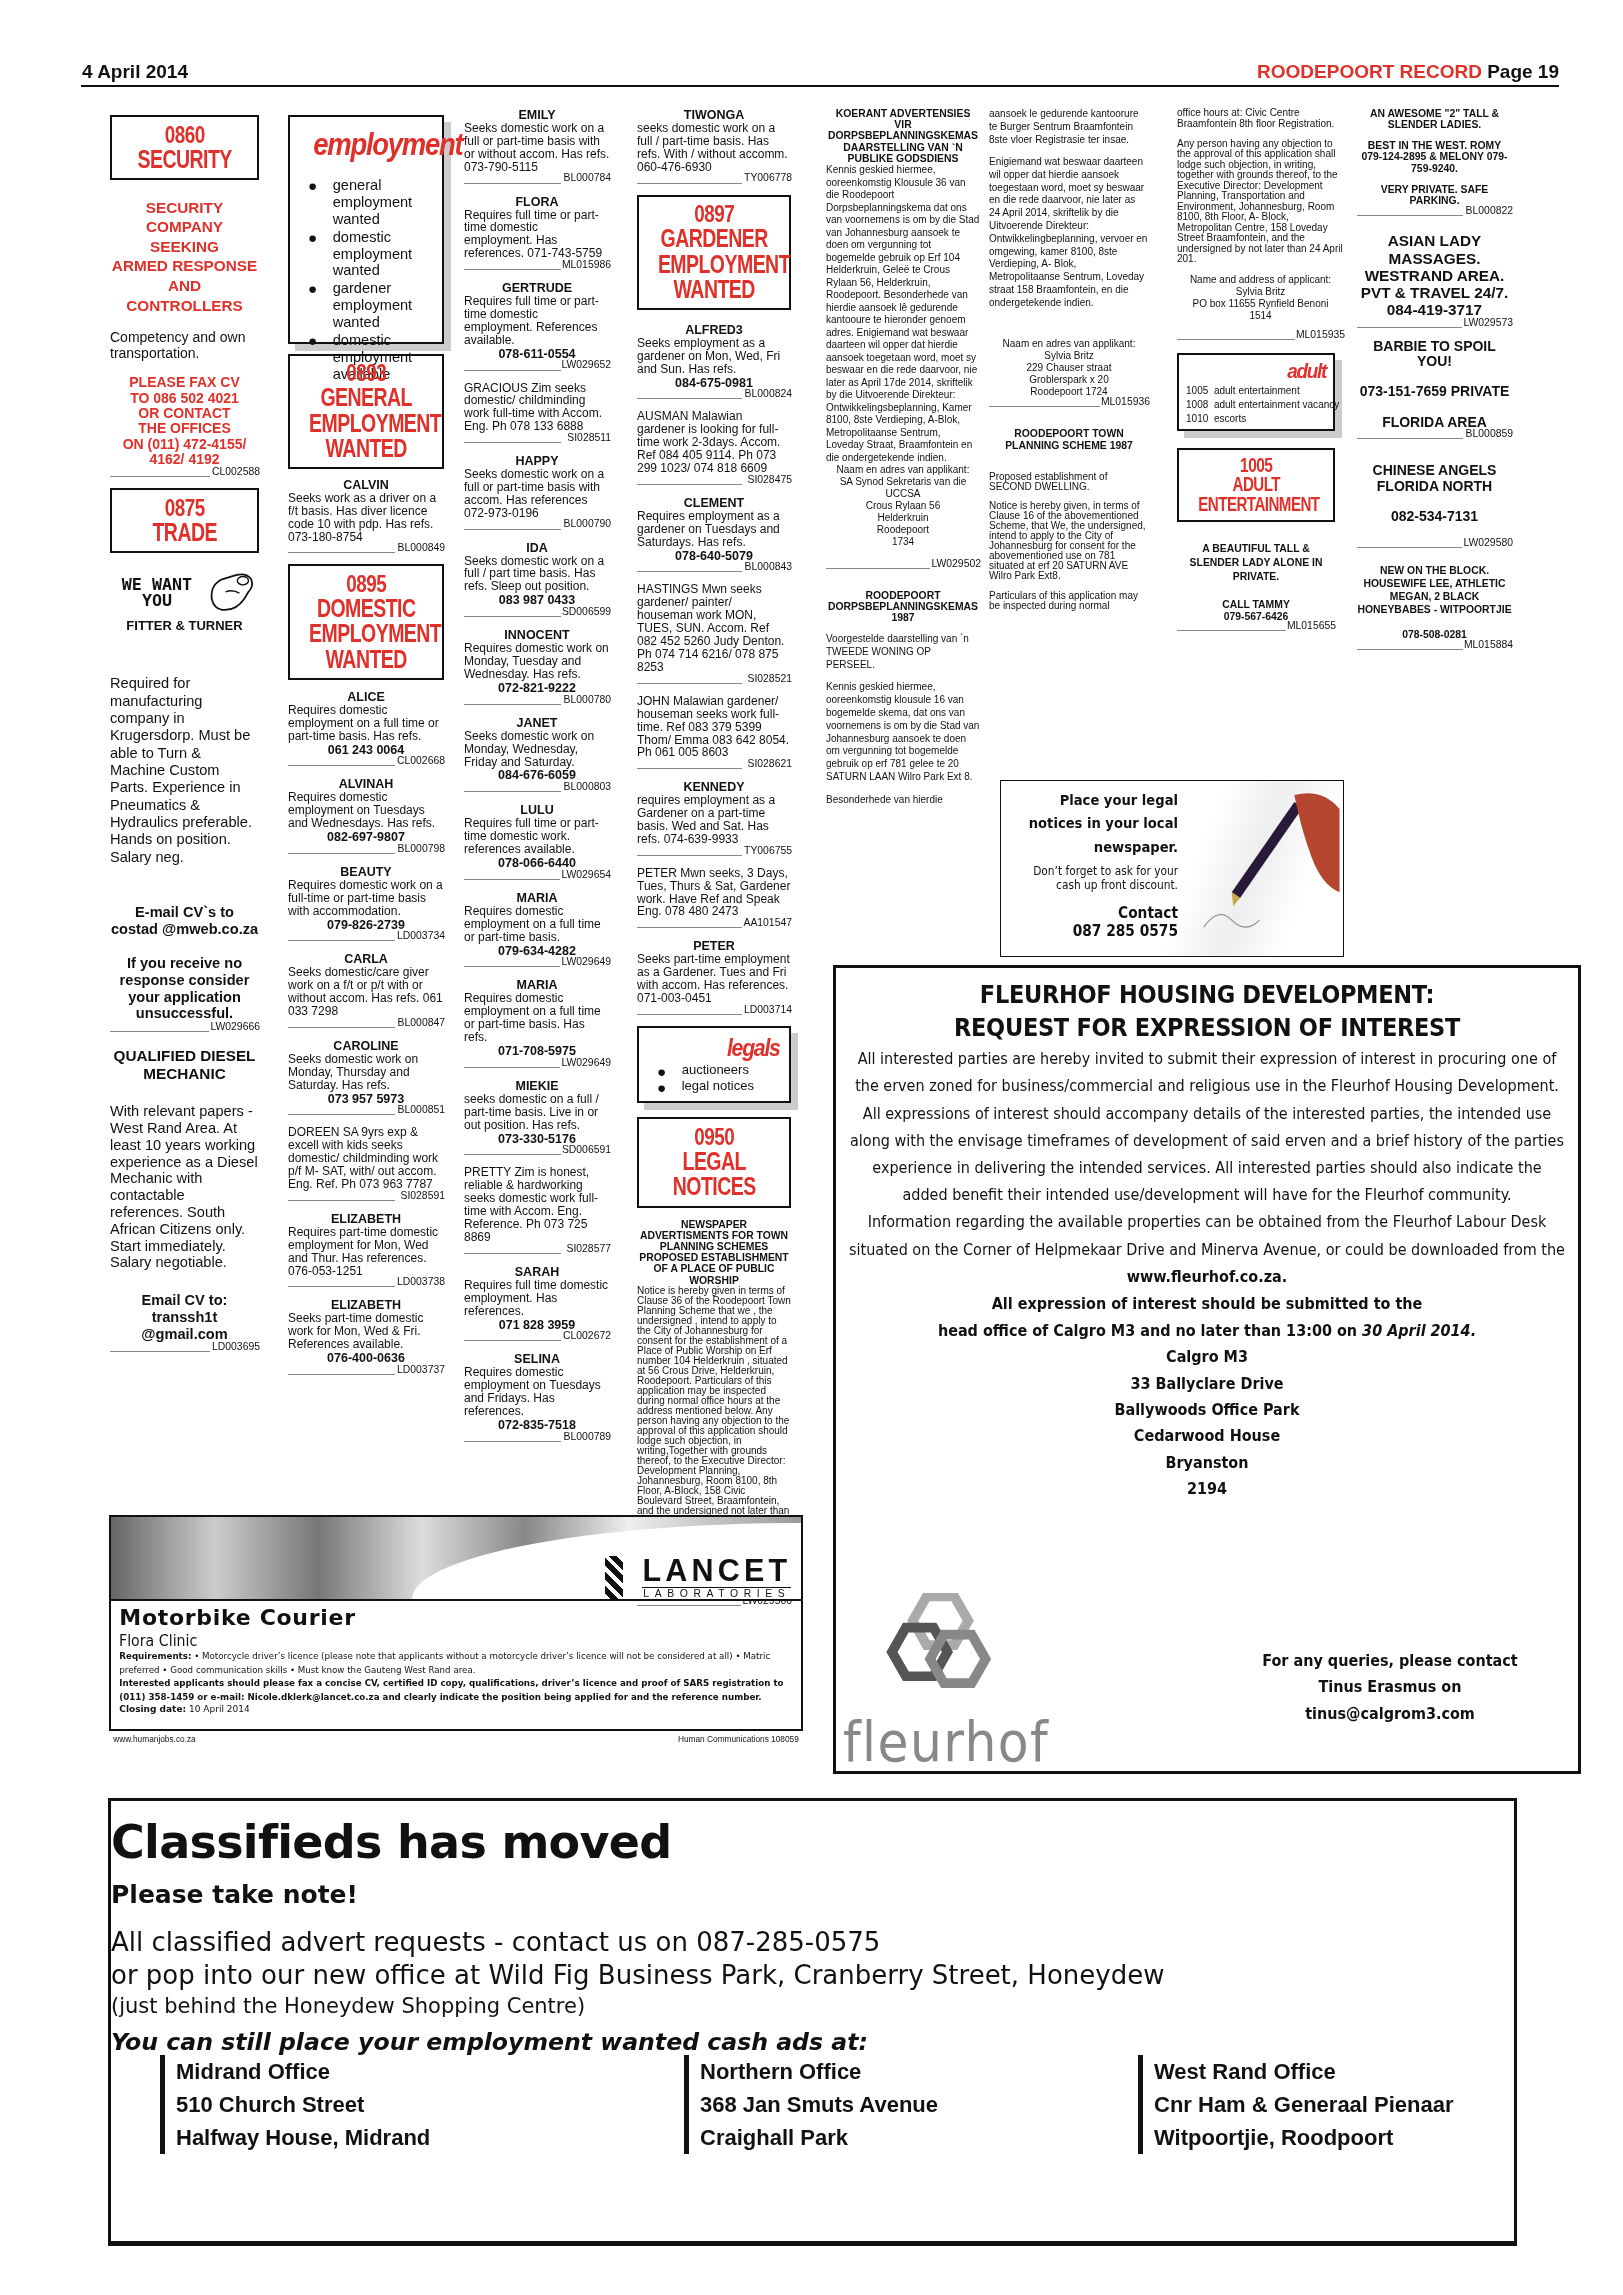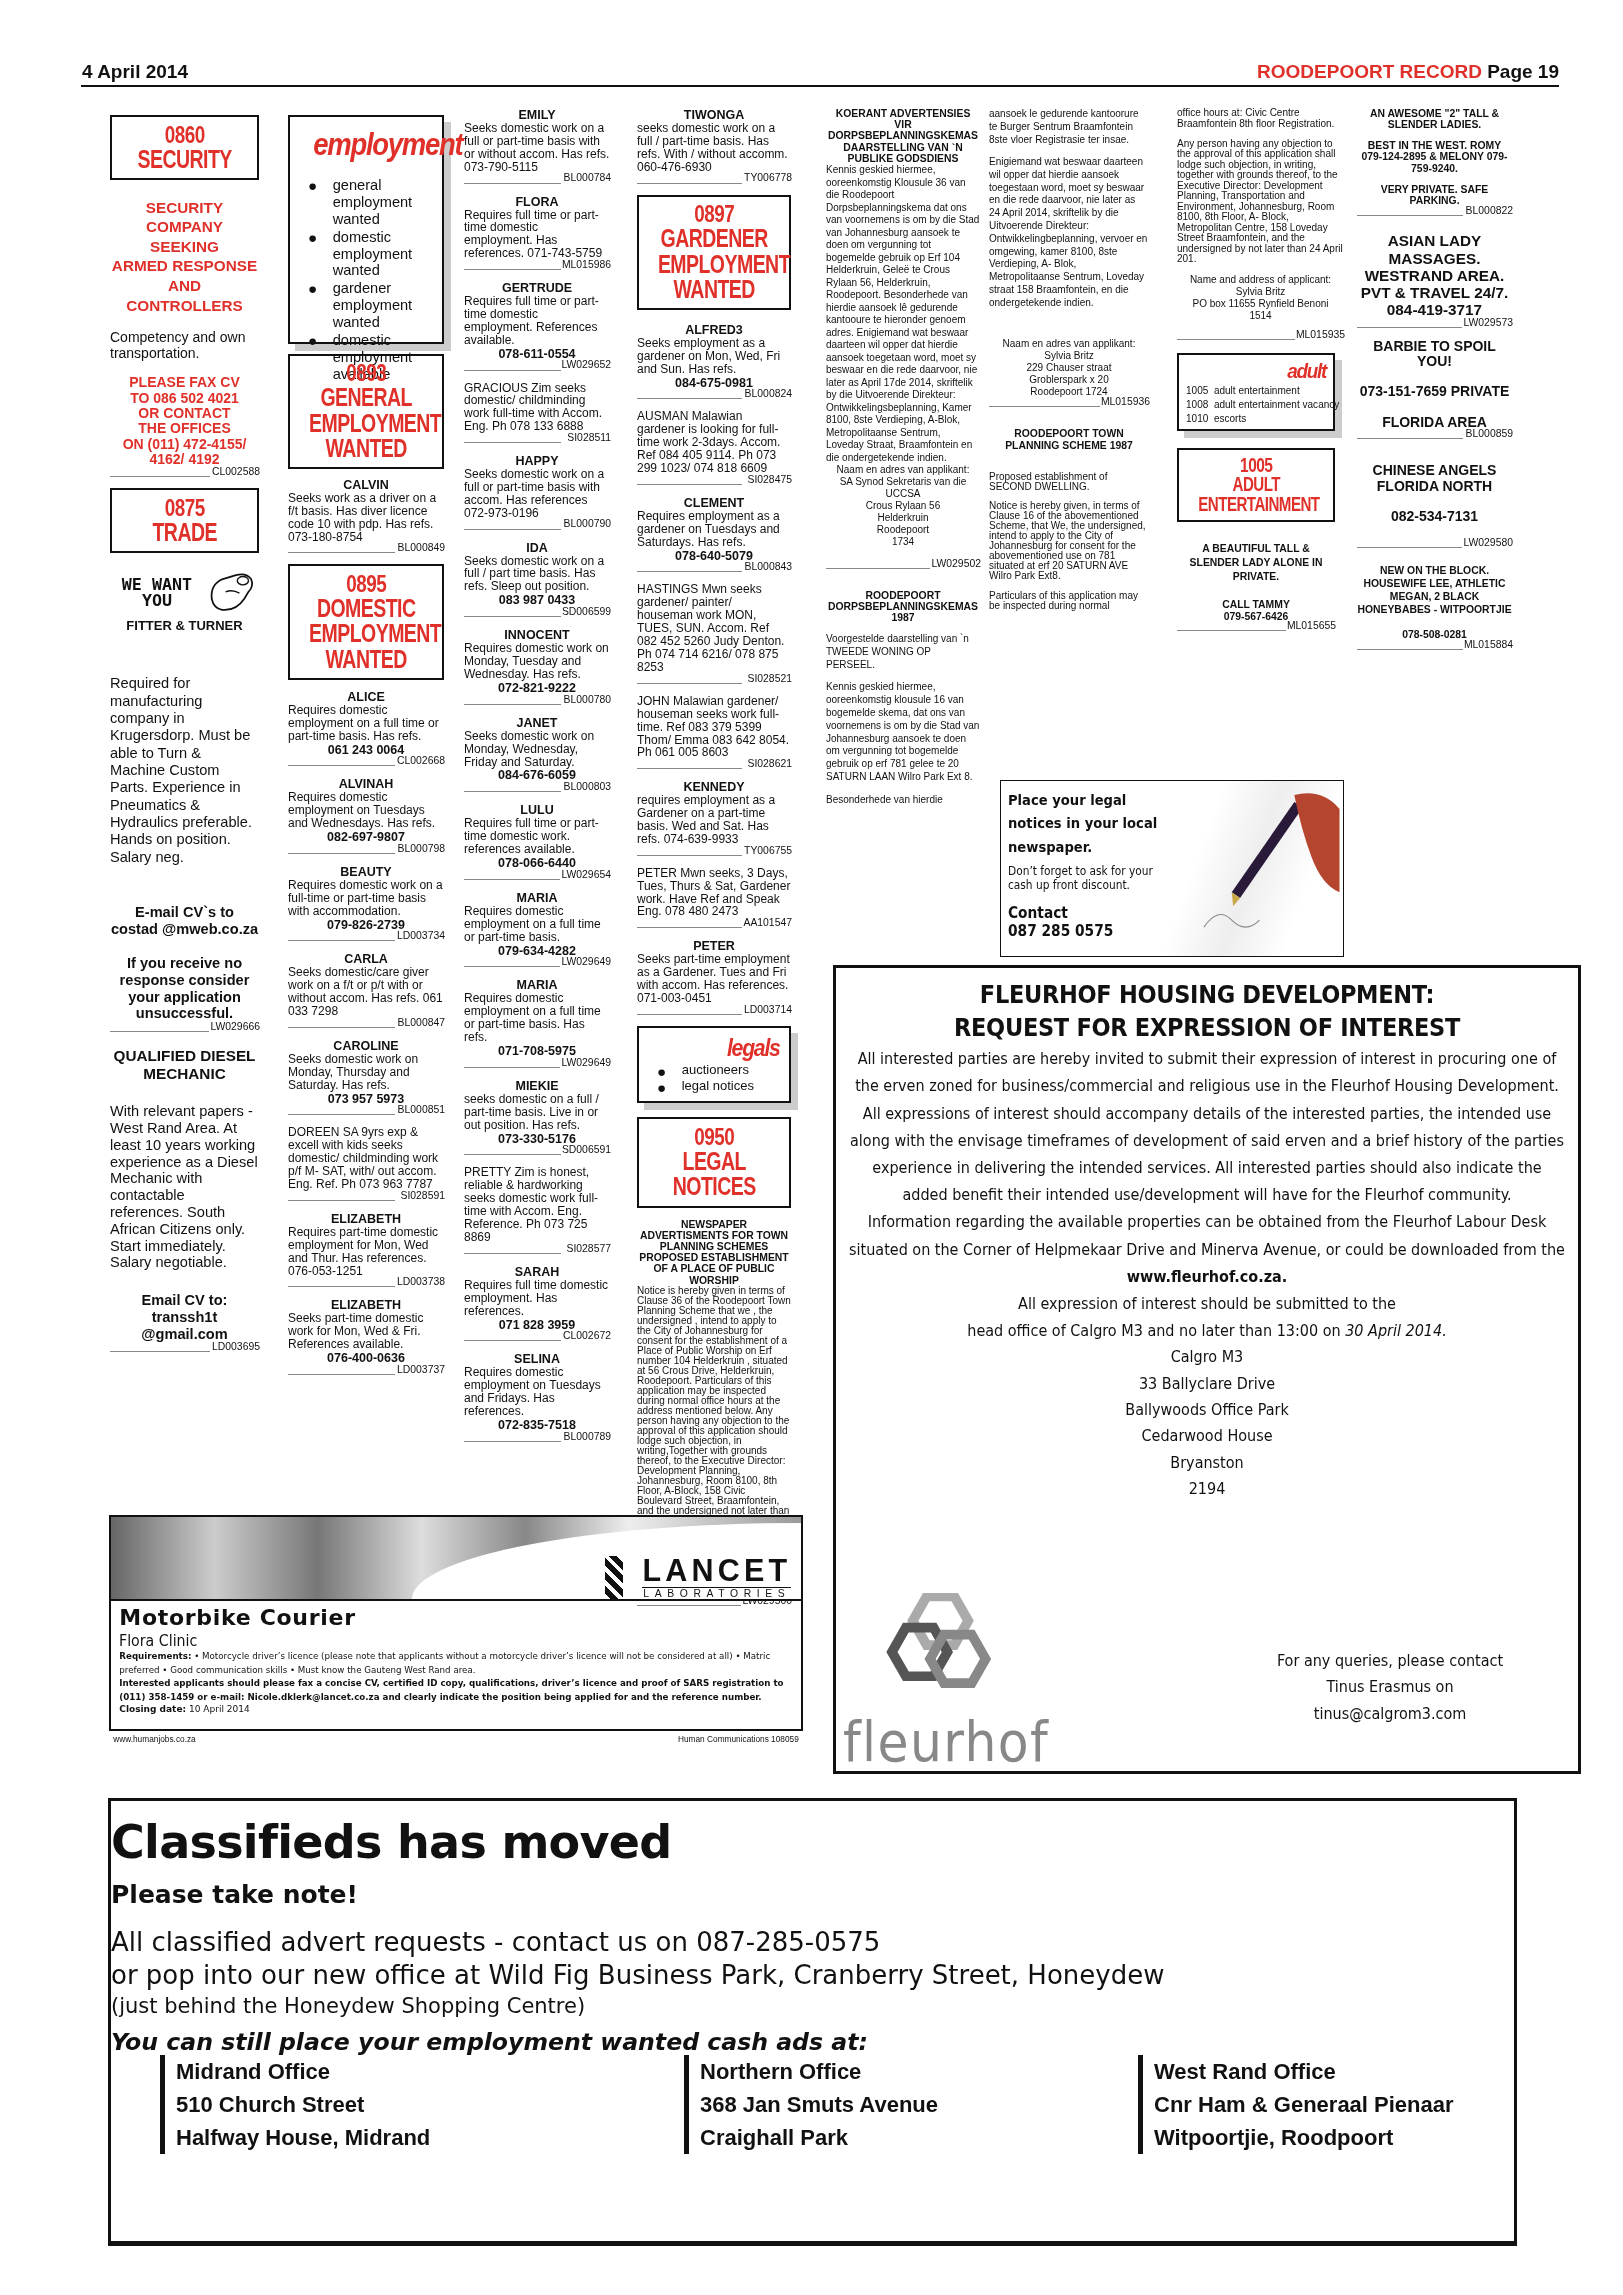--- a/index.html
+++ b/index.html
@@ -24,21 +24,21 @@
 .emp-title{color:#e0302a;font-style:italic;font-weight:bold;font-size:30.5px;text-align:right;letter-spacing:-1.4px;transform:scaleX(.9);transform-origin:right}
 .bul{font-size:14.6px;line-height:1.15;padding-left:33px;position:relative;margin-top:1.4px}
 .bul:before{content:"\25CF";position:absolute;left:8.3px;font-size:15.3px}
 .legal-h{font-weight:bold;text-align:center;font-size:10.4px;line-height:1.08}
 .legal-b{font-size:10px;line-height:1.28}
 .legal-c{font-size:10px;line-height:1.2;text-align:center}
 .big{font-weight:bold;text-align:center;font-size:16px;line-height:1.15}
 .fleur{border:3.5px solid #111;text-align:center;font-stretch:condensed}
 .fleur .t{font-weight:bold;font-size:25px;line-height:1.35;letter-spacing:-0.3px}
 .fleur .p{font-size:19px;line-height:1.63}
-.fleur .b{font-weight:normal;font-size:19px;line-height:1.63}
+.fleur .b{font-weight:bold;font-size:19px;line-height:1.63}
 .moved{border:3.5px solid #111;text-align:left}
 .office{position:absolute;border-left:5.6px solid #111;padding-left:11px;font-weight:bold;font-size:22px;line-height:1.5;top:2055px}
 </style>
 </head>
 <body>
 
 <div class="abs hdr-date">4 April 2014</div>
 <div class="abs hdr-right"><span class="pub">ROODEPOORT RECORD</span> <span>Page 19</span></div>
 <div class="abs hdr-rule"></div>
 
@@ -515,21 +515,21 @@
   <div class="ad" style="margin-top:16.7px">
     <div class="legal-h" style="font-size:10.4px;line-height:1.25">NEW ON THE BLOCK. HOUSEWIFE LEE, ATHLETIC MEGAN, 2 BLACK HONEYBABES - WITPOORTJIE</div>
     <div class="legal-h" style="font-size:10.4px;margin-top:12.5px">078-508-0281</div>
     <div class="ref">
         <span>ML015884</span>
       </div>
   </div>
 </div>
 
 <div class="abs" style="left:1000px;top:780px;width:344px;height:177px;border:1.4px solid #111;overflow:hidden;background:linear-gradient(110deg,#fff 55%,#eee 70%,#fff 85%)">
-  <div style="position:absolute;left:7px;top:7px;width:170px;text-align:left;font-family:'DejaVu Sans',sans-serif;font-stretch:condensed">
+  <div style="position:absolute;left:7px;top:7px;width:170px;text-align:right;font-family:'DejaVu Sans',sans-serif;font-stretch:condensed">
     <div style="font-weight:bold;font-size:14.6px;line-height:1.6">Place your legal notices in your local newspaper.</div>
     <div style="font-size:11.8px;line-height:1.25;margin-top:5.6px">Don’t forget to ask for your cash up front discount.</div>
     <div style="font-weight:bold;font-size:15.3px;margin-top:11px">Contact</div>
     <div style="font-weight:bold;font-size:15.3px">087 285 0575</div>
   </div>
   <svg class="abs" style="right:0;top:0" width="153" height="174" viewBox="0 0 220 250">
     <path d="M60 160 L150 30 L162 38 L72 168 Z" fill="#2a1a3a"></path>
     <path d="M60 160 L72 168 L62 180 Z" fill="#c9a84a"></path>
     <path d="M150 20 Q190 10 215 40 L215 160 Q190 150 175 110 Q160 70 150 20Z" fill="#b5452e"></path>
     <path d="M20 210 Q40 180 60 200 T100 200" fill="none" stroke="#888" stroke-width="1.5"></path>

